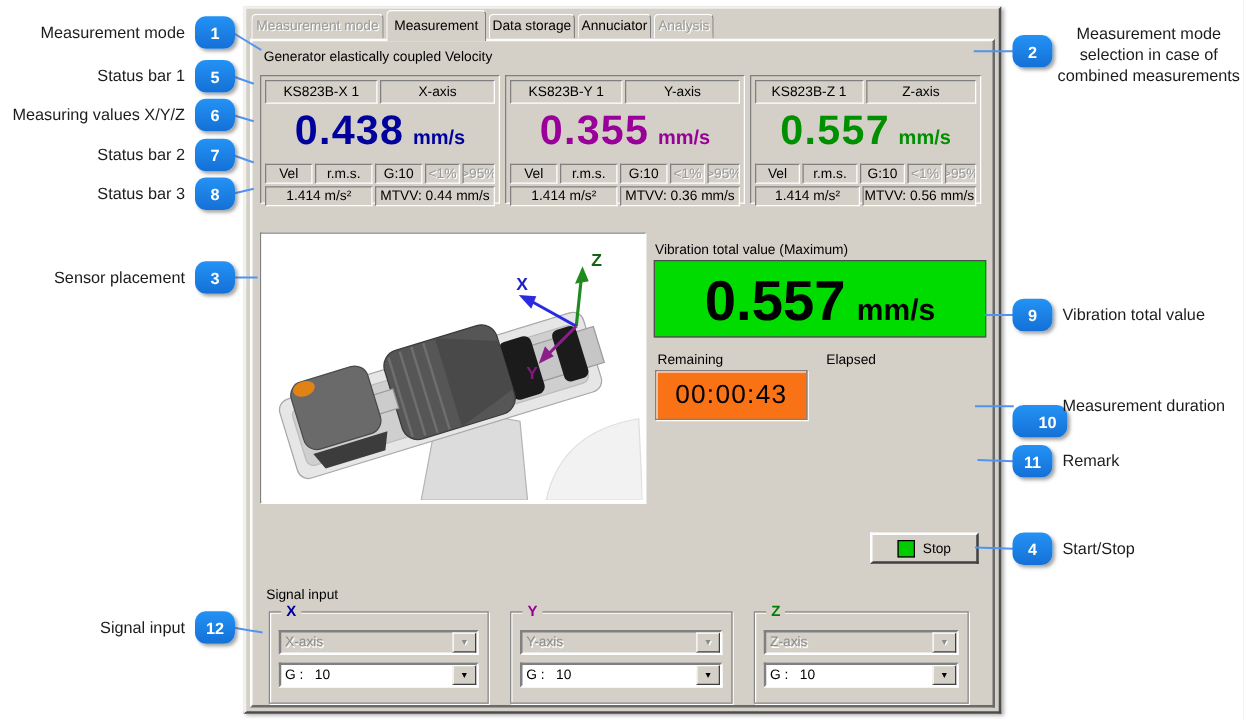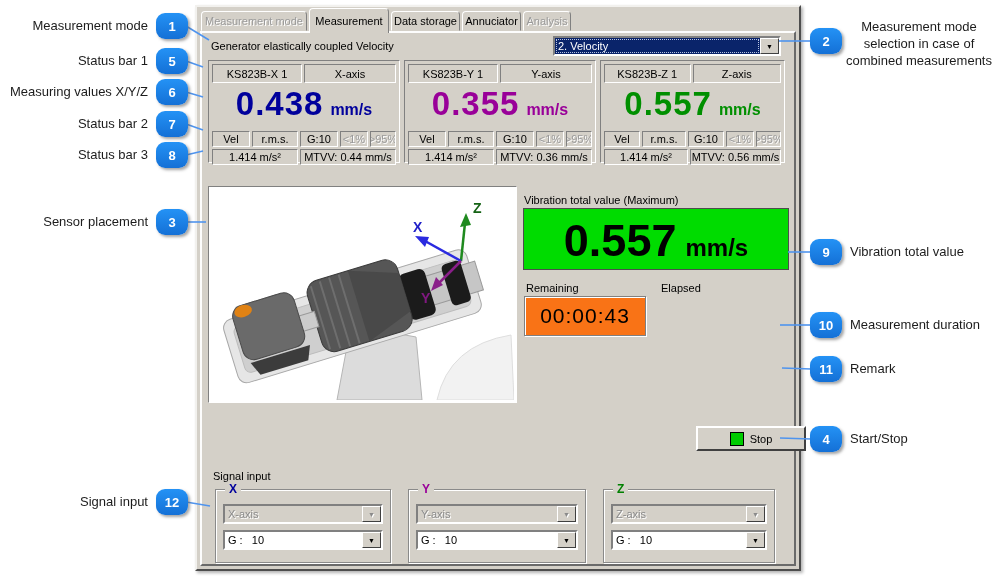--- a/index.html
+++ b/index.html
@@ -70,21 +70,21 @@
   .total-label { left:322px; top:161px; font-size:11px; }
   .total-box { left:321px; top:175px; width:266px; height:62px; background:#00dc00; border:1px solid #4d4d4d;
                display:flex; align-items:baseline; justify-content:center; gap:9px; padding-top:6px; box-sizing:border-box; }
   .total-num { font-size:45px; font-weight:bold; color:#000; }
   .total-unit { font-size:24px; font-weight:bold; color:#000; }
   .dur-label { font-size:11px; }
   .time-box { width:120px; height:38px; background:#f97316; border:1px solid #808080;
               box-shadow:inset 1px 1px 0 #ffffff, 1px 1px 0 #ffffff;
               display:flex; align-items:center; justify-content:center; font-size:21px; letter-spacing:1px; }
   .remark { left:322px; top:316px; width:266px; font-size:11px; font-weight:bold; color:#0000ee; line-height:14px; }
-  .stop-btn { left:494px; top:393px; width:110px; height:25px; background:#d4d0c8; box-sizing:border-box;
+  .stop-btn { left:494px; top:393px; width:87px; height:25px; background:#d4d0c8; box-sizing:border-box;
               border:2px solid; border-color:#ffffff #404040 #404040 #ffffff;
               display:flex; align-items:center; justify-content:center; gap:6px; font-size:11px; }
   .stop-ind { width:12px; height:12px; background:#00cc00; border:1px solid #000; }
 
   
   .sig-label { left:11px; top:437px; font-size:11px; }
   .group { top:456px; height:74px; box-sizing:border-box; border:1px solid #8a8a8a;
            box-shadow:inset 1px 1px 0 #ffffff, 1px 1px 0 #ffffff; }
   .group .legend { position:absolute; top:-8px; left:9px; background:#d4d0c8; padding:0 4px;
                    font-size:12px; font-weight:bold; }
@@ -113,26 +113,20 @@
     <div class="tab active" style="left:112px; width:80px;">Measurement</div>
     <div class="tab" style="left:194px; width:69px;">Data storage</div>
     <div class="tab" style="left:265px; width:59px;">Annuciator</div>
     <div class="tab dim" style="left:326px; width:48px;">Analysis</div>
   </div>
 
   <div class="page">
 
     <div class="desc-label">Generator elastically coupled Velocity</div>
 
-    <div class="combo focused" style="left:351px; top:3px; width:228px; height:20px;">
-      <div class="field"></div>
-      <div class="focusrect"></div>
-      <div class="txt">2. Velocity</div>
-      <div class="btn">▼</div>
-    </div>
 
     <div class="panel sunken" style="left:6px; width:192px;">
       <div class="cell sunken s1a">KS823B-X 1</div>
       <div class="cell sunken s1b">X-axis</div>
       <div class="valrow">
         <span class="valnum c0">0.438</span>
         <span class="valunit c0">mm/s</span>
       </div>
       <div class="s2row">
         <div class="cell sunken" style="width:38px;">Vel</div>
@@ -328,20 +322,20 @@
 
 <div class="co-label co-left" style="top:494px;">Signal input</div>
 <div class="bubble" style="left:156px; top:489px;">12</div>
 
 <div class="bubble" style="left:810px; top:28px;">2</div>
 <div class="co-wrap">Measurement mode selection in case of combined measurements</div>
 
 <div class="bubble" style="left:810px; top:239px;">9</div>
 <div class="co-label co-right" style="top:244px;">Vibration total value</div>
 
-<div class="bubble" style="left:810px; top:312px;">10</div>
+<div class="bubble" style="left:810px; top:324px;padding-left:12px;">10</div>
 <div class="co-label co-right" style="top:317px;">Measurement duration</div>
 
 <div class="bubble" style="left:810px; top:356px;">11</div>
 <div class="co-label co-right" style="top:361px;">Remark</div>
 
 <div class="bubble" style="left:810px; top:426px;">4</div>
 <div class="co-label co-right" style="top:431px;">Start/Stop</div>
 
 </body></html>

